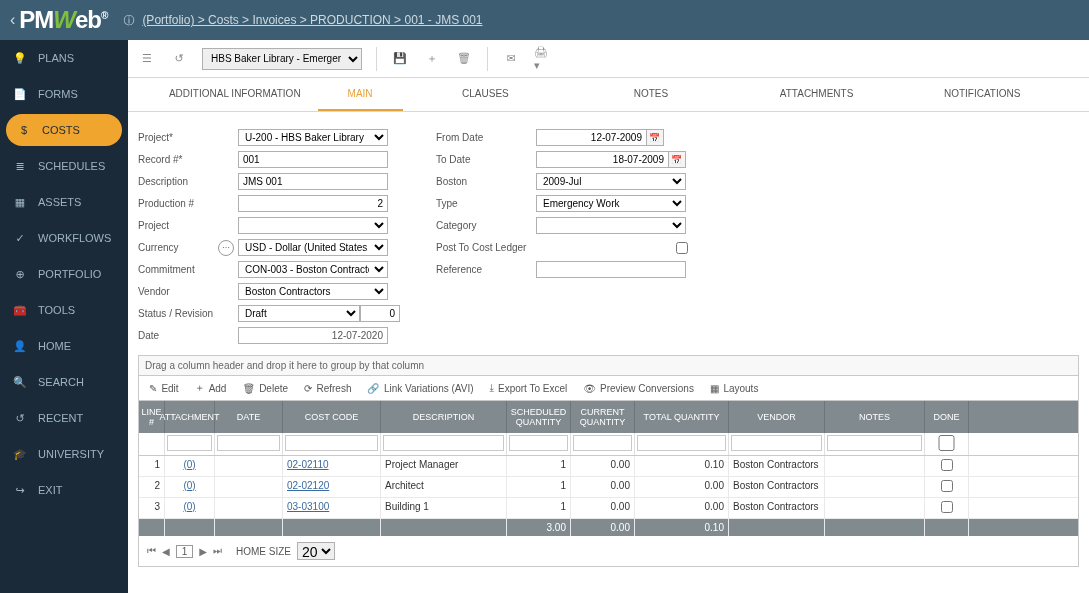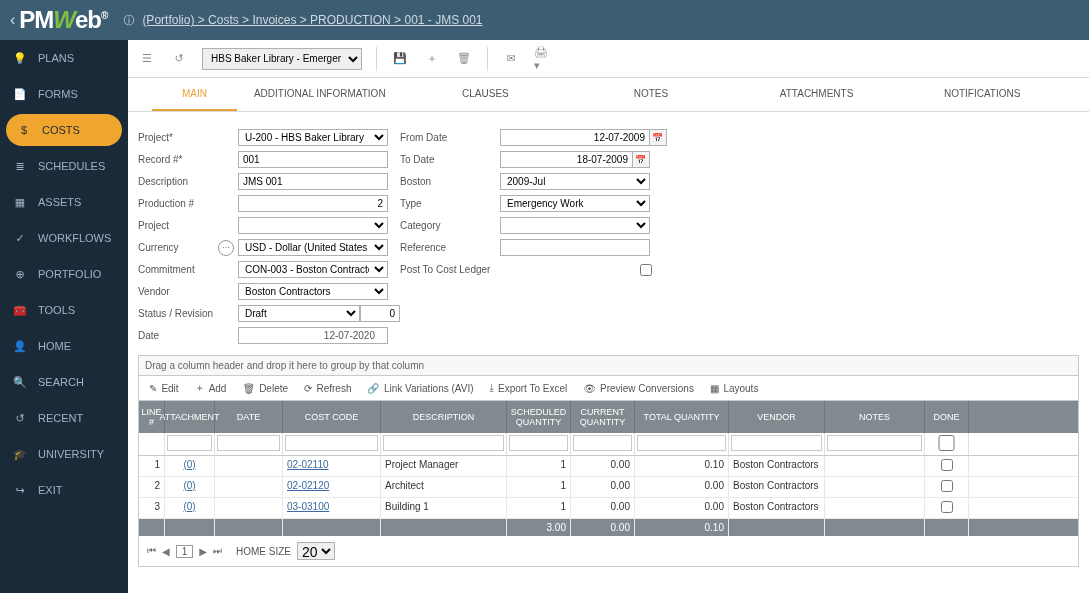--- a/index.html
+++ b/index.html
@@ -15,27 +15,27 @@
 .side-item.active { background: #f0a52f; color: #1b2a38; border-radius: 16px; margin: 2px 6px; padding: 8px 10px; }
 .side-icon { width: 16px; height: 16px; display: inline-flex; align-items: center; justify-content: center; }
 .main { flex: 1; display: flex; flex-direction: column; background: #fff; }
 .toolbar { height: 38px; border-bottom: 1px solid #d8d8d8; display: flex; align-items: center; padding: 0 10px; gap: 14px; }
 .toolbar .sep { width: 1px; height: 24px; background: #d8d8d8; }
 .tb-sel { height: 22px; width: 160px; border: 1px solid #b0b0b0; font-size: 10px; padding: 0 4px; }
 .tb-icon { color: #888; width: 18px; height: 18px; display: inline-flex; align-items: center; justify-content: center; cursor: pointer; }
 .tabs { display: flex; border-bottom: 1px solid #d8d8d8; padding: 0 24px; }
 .tab { padding: 10px 16px; font-size: 10px; color: #555; cursor: pointer; text-align: center; flex: 1; }
 .tab.active { color: #e8a23a; border-bottom: 2px solid #e8a23a; flex: 0 0 auto; padding: 10px 30px; }
-.form-area { padding: 16px 10px 10px 10px; display: flex; }
+.form-area { padding: 16px 10px 10px 10px; display: flex; gap: 36px; }
 .form-col { display: flex; flex-direction: column; gap: 3px; }
 .form-row { display: flex; align-items: center; height: 19px; }
 .form-label { width: 100px; font-size: 10px; color: #555; }
 .form-input { width: 150px; height: 17px; border: 1px solid #b0b0b0; font-size: 10px; padding: 0 4px; background: #fff; }
 .form-sel { width: 150px; height: 17px; border: 1px solid #b0b0b0; font-size: 10px; padding: 0 2px; background: #fff; }
-.form-val { display: inline-block; width: 150px; height: 17px; border: 1px solid #b0b0b0; font-size: 10px; padding: 0 12px; text-align: right; line-height: 15px; color: #555; }
+.form-val { display: inline-block; width: 150px; height: 17px; border: 1px solid #b0b0b0; font-size: 10px; padding: 0 4px; text-align: right; line-height: 15px; color: #555; }
 .grid-box { margin: 0 10px; border: 1px solid #c9c9c9; }
 .grid-hint { padding: 4px 6px; font-size: 10px; color: #666; border-bottom: 1px solid #c9c9c9; background: #f8f8f8; }
 .grid-toolbar { display: flex; gap: 16px; padding: 5px 10px; border-bottom: 1px solid #c9c9c9; font-size: 10px; color: #555; }
 .gt-btn { display: flex; align-items: center; gap: 4px; cursor: pointer; }
 .grid-head { display: flex; background: #808a8f; color: #fff; font-size: 9px; }
 .gh { padding: 6px 4px; text-align: center; border-right: 1px solid #6c7579; display: flex; align-items: center; justify-content: center; }
 .grid-filter { display: flex; border-bottom: 1px solid #c9c9c9; background: #fff; }
 .gf { padding: 2px; border-right: 1px solid #e0e0e0; }
 .gf input { width: 100%; height: 16px; border: 1px solid #c9c9c9; font-size: 9px; padding: 0 2px; }
 .c-line{width:26px}.c-att{width:50px}.c-date{width:68px}.c-code{width:98px}.c-desc{width:126px}.c-sq{width:64px}.c-cq{width:64px}.c-tq{width:94px}.c-vendor{width:96px}.c-notes{width:100px}.c-done{width:44px}
@@ -127,22 +127,22 @@
       <div class="sep"></div>
       <span class="tb-icon">💾</span>
       <span class="tb-icon">＋</span>
       <span class="tb-icon">🗑</span>
       <div class="sep"></div>
       <span class="tb-icon">✉</span>
       <span class="tb-icon">🖨 ▾</span>
     </div>
 
     <div class="tabs" id="tabs">
+        <div class="tab">ADDITIONAL INFORMATION</div>
         <div class="tab active">MAIN</div>
-        <div class="tab">ADDITIONAL INFORMATION</div>
         <div class="tab">CLAUSES</div>
         <div class="tab">NOTES</div>
         <div class="tab">ATTACHMENTS</div>
         <div class="tab">NOTIFICATIONS</div>
       </div>
 
     <div class="form-area">
       <div class="form-col">
         <div class="form-row">
             <span class="form-label">Project*</span>
@@ -185,21 +185,21 @@
         <div class="form-row">
             <span class="form-label">Date</span>
             <span class="form-val">12-07-2020</span>
           </div>
       </div>
 
       <div class="form-col">
         <div class="form-row">
             <span class="form-label">From Date</span>
             <div class="date-wrap">
-              <input class="form-input" style="width: 150px; text-align: right;" value="12-07-2009">
+              <input class="form-input" style="width: 111px; text-align: right;" value="12-07-2009">
               <span class="cal">📅</span>
             </div>
           </div>
         <div class="form-row">
             <span class="form-label">To Date</span>
             <div class="date-wrap">
               <input class="form-input" style="width: 133px; text-align: right;" value="18-07-2009">
               <span class="cal">📅</span>
             </div>
           </div>
@@ -209,26 +209,26 @@
           </div>
         <div class="form-row">
             <span class="form-label">Type</span>
             <select class="form-sel"><option>Emergency Work</option></select>
           </div>
         <div class="form-row">
             <span class="form-label">Category</span>
             <select class="form-sel"><option></option></select>
           </div>
         <div class="form-row">
+            <span class="form-label" style="width:150px">Post To Cost Ledger</span>
+            <input type="checkbox" class="chk" style="margin-left: 90px;">
+          </div>
+        <div class="form-row">
             <span class="form-label">Reference</span>
             <input class="form-input" value="" style="">
-          </div>
-        <div class="form-row">
-            <span class="form-label" style="width:150px">Post To Cost Ledger</span>
-            <input type="checkbox" class="chk" style="margin-left: 90px;">
           </div>
       </div>
     </div>
 
     <div class="grid-box">
       <div class="grid-hint">Drag a column header and drop it here to group by that column</div>
       <div class="grid-toolbar">
         <span class="gt-btn">✎ <span>Edit</span></span>
         <span class="gt-btn">＋ <span>Add</span></span>
         <span class="gt-btn">🗑 <span>Delete</span></span>

